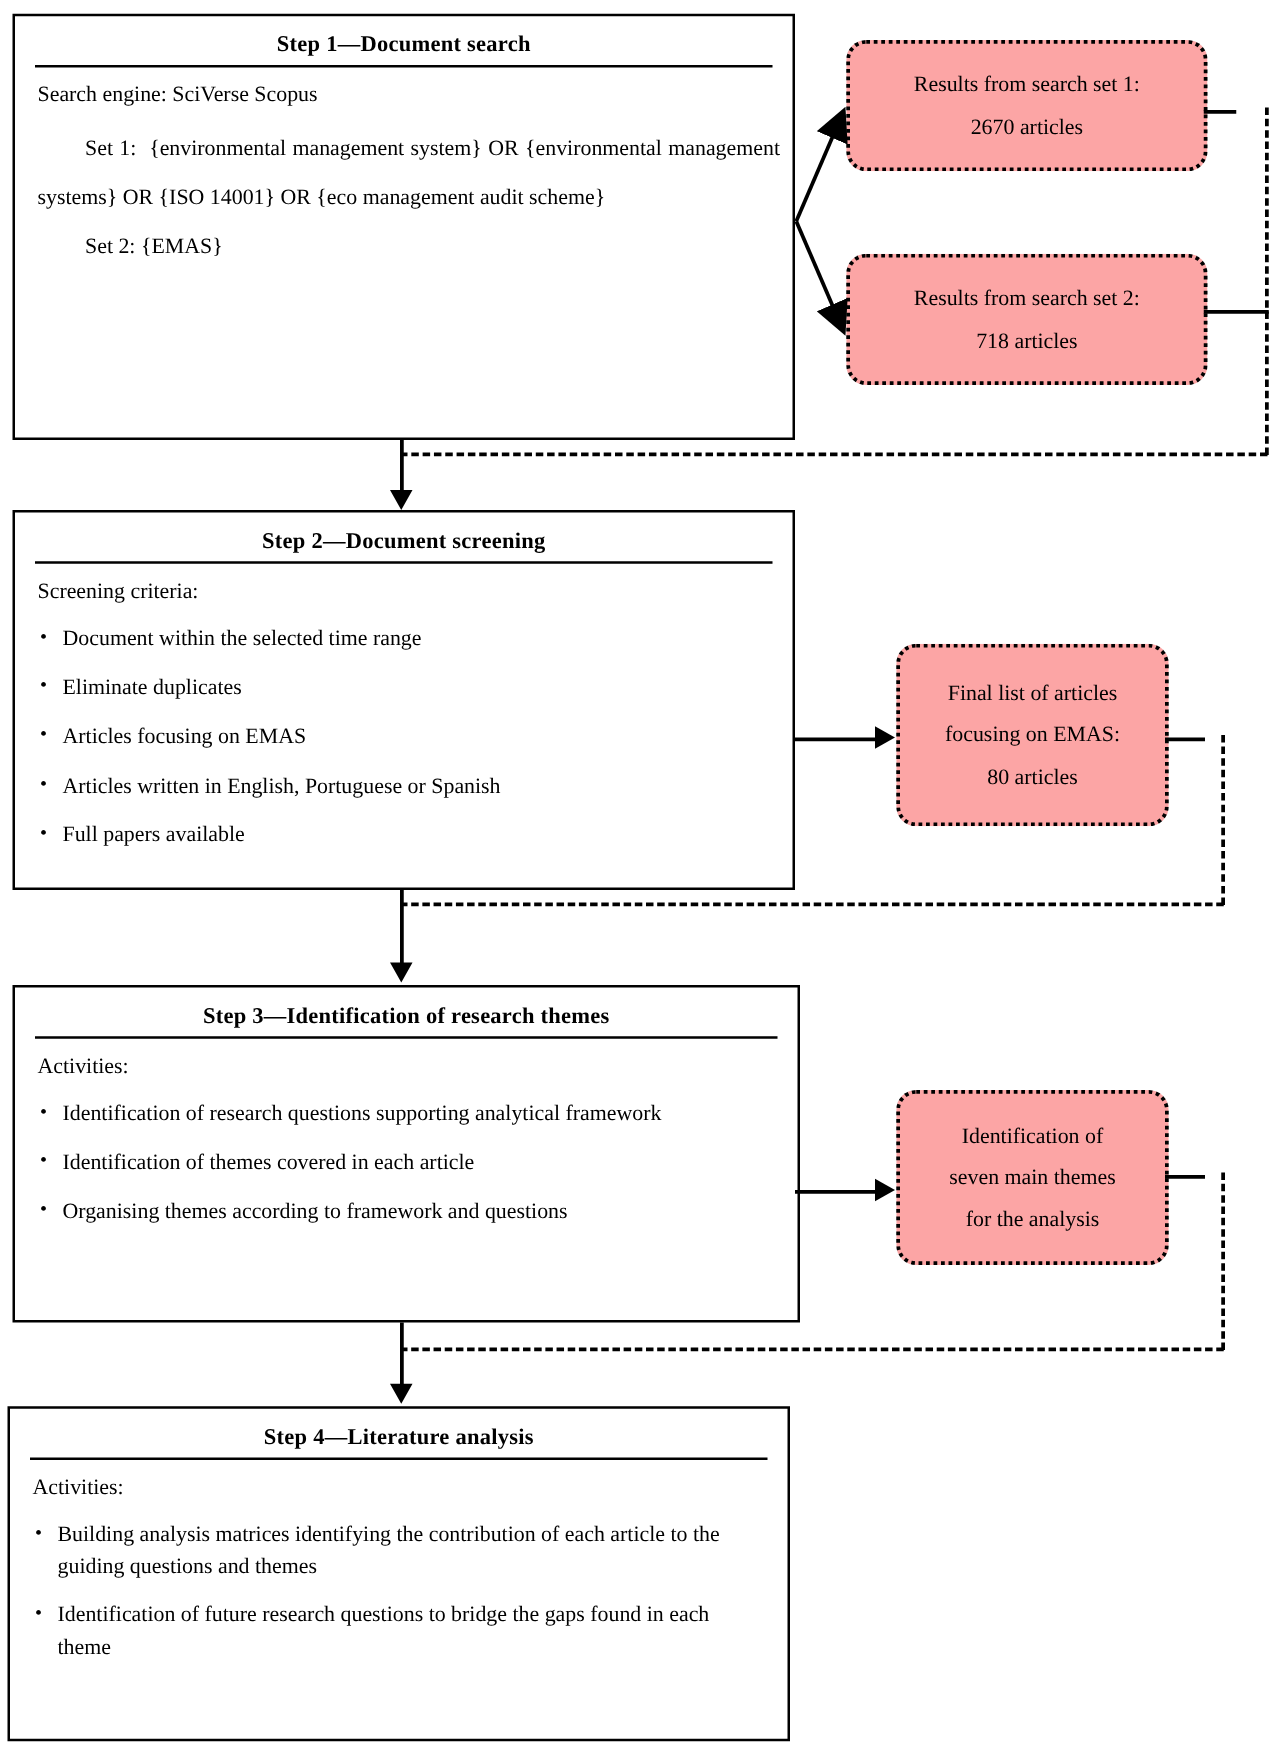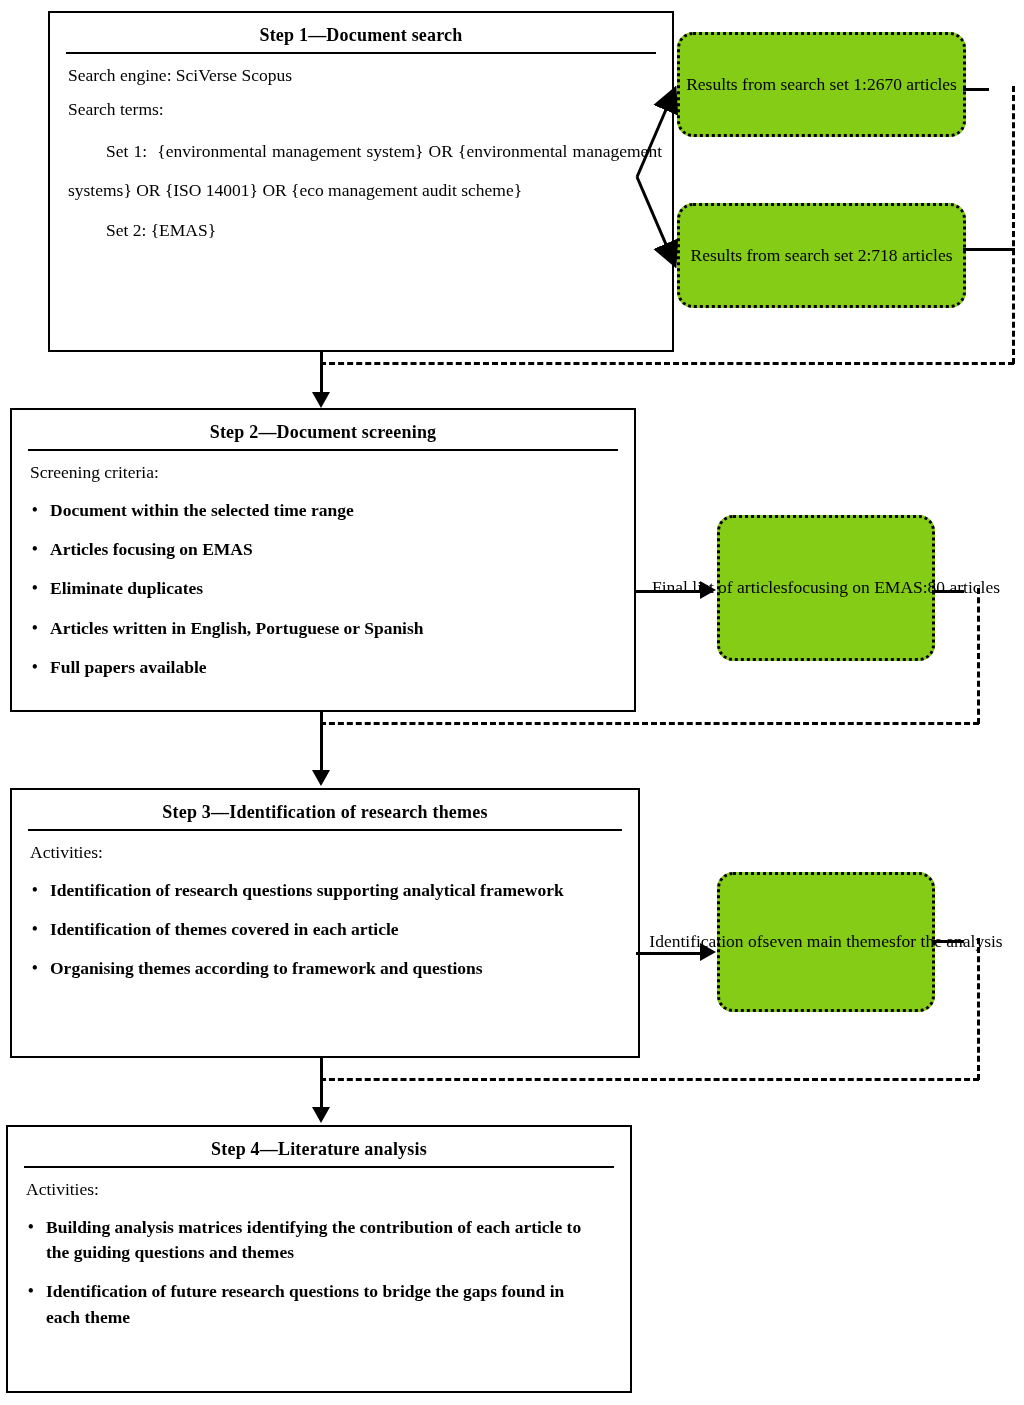--- a/index.html
+++ b/index.html
@@ -60,39 +60,38 @@
   }
   ul.bullets {
     list-style: none;
     margin: 0;
     padding: 0;
   }
   ul.bullets li {
     position: relative;
     padding: 7px 0 7px 20px;
     line-height: 1.45;
-    font-weight: bold;
   }
   ul.bullets li::before {
     content: "\2022";
     position: absolute;
     left: 2px;
     top: 7px;
     font-size: 16px;
   }
 
   
   .result-box {
     position: absolute;
     box-sizing: border-box;
     border: 3px dotted #000;
     border-radius: 16px;
-    background: #84cc16;
+    background: #fca5a5;
     display: flex;
-    flex-direction: row;
+    flex-direction: column;
     justify-content: center;
     align-items: center;
     text-align: center;
     font-size: 17.5px;
     line-height: 1.0;
   }
   .result-box .rline {
     padding: 8px 0;
     white-space: nowrap;
   }
@@ -137,40 +136,39 @@
   .diag-svg {
     position: absolute;
     overflow: visible;
   }
 </style>
 </head>
 <body>
 
 <div id="canvas">
 
-  <div class="step-box" id="step1-box" style="left:10px; top:11px; width:626px; height:341px;margin-left:38px;">
+  <div class="step-box" id="step1-box" style="left:10px; top:11px; width:626px; height:341px;">
     <div class="step-title">Step 1—Document search</div>
     <div class="title-rule"></div>
     <div class="body-text">
       <div class="plain-line">Search engine: SciVerse Scopus</div>
-      <div class="plain-line">Search terms:</div>
       <div class="justify-block"><span class="indent"></span><span>Set 1:</span>&nbsp; <span>{environmental management system} OR {environmental management systems} OR {ISO 14001} OR {eco management audit scheme}</span></div>
       <div class="plain-line"><span class="indent"></span><span>Set 2: {EMAS}</span></div>
     </div>
   </div>
 
   <div class="step-box" id="step2-box" style="left:10px; top:408px; width:626px; height:304px;">
     <div class="step-title">Step 2—Document screening</div>
     <div class="title-rule"></div>
     <div class="body-text">
       <div class="plain-line">Screening criteria:</div>
       <ul class="bullets">
         <li>Document within the selected time range</li>
+        <li>Eliminate duplicates</li>
         <li>Articles focusing on EMAS</li>
-        <li>Eliminate duplicates</li>
         <li>Articles written in English, Portuguese or Spanish</li>
         <li>Full papers available</li>
       </ul>
     </div>
   </div>
 
   <div class="step-box" id="step3-box" style="left:10px; top:788px; width:630px; height:270px;">
     <div class="step-title">Step 3—Identification of research themes</div>
     <div class="title-rule"></div>
     <div class="body-text">

